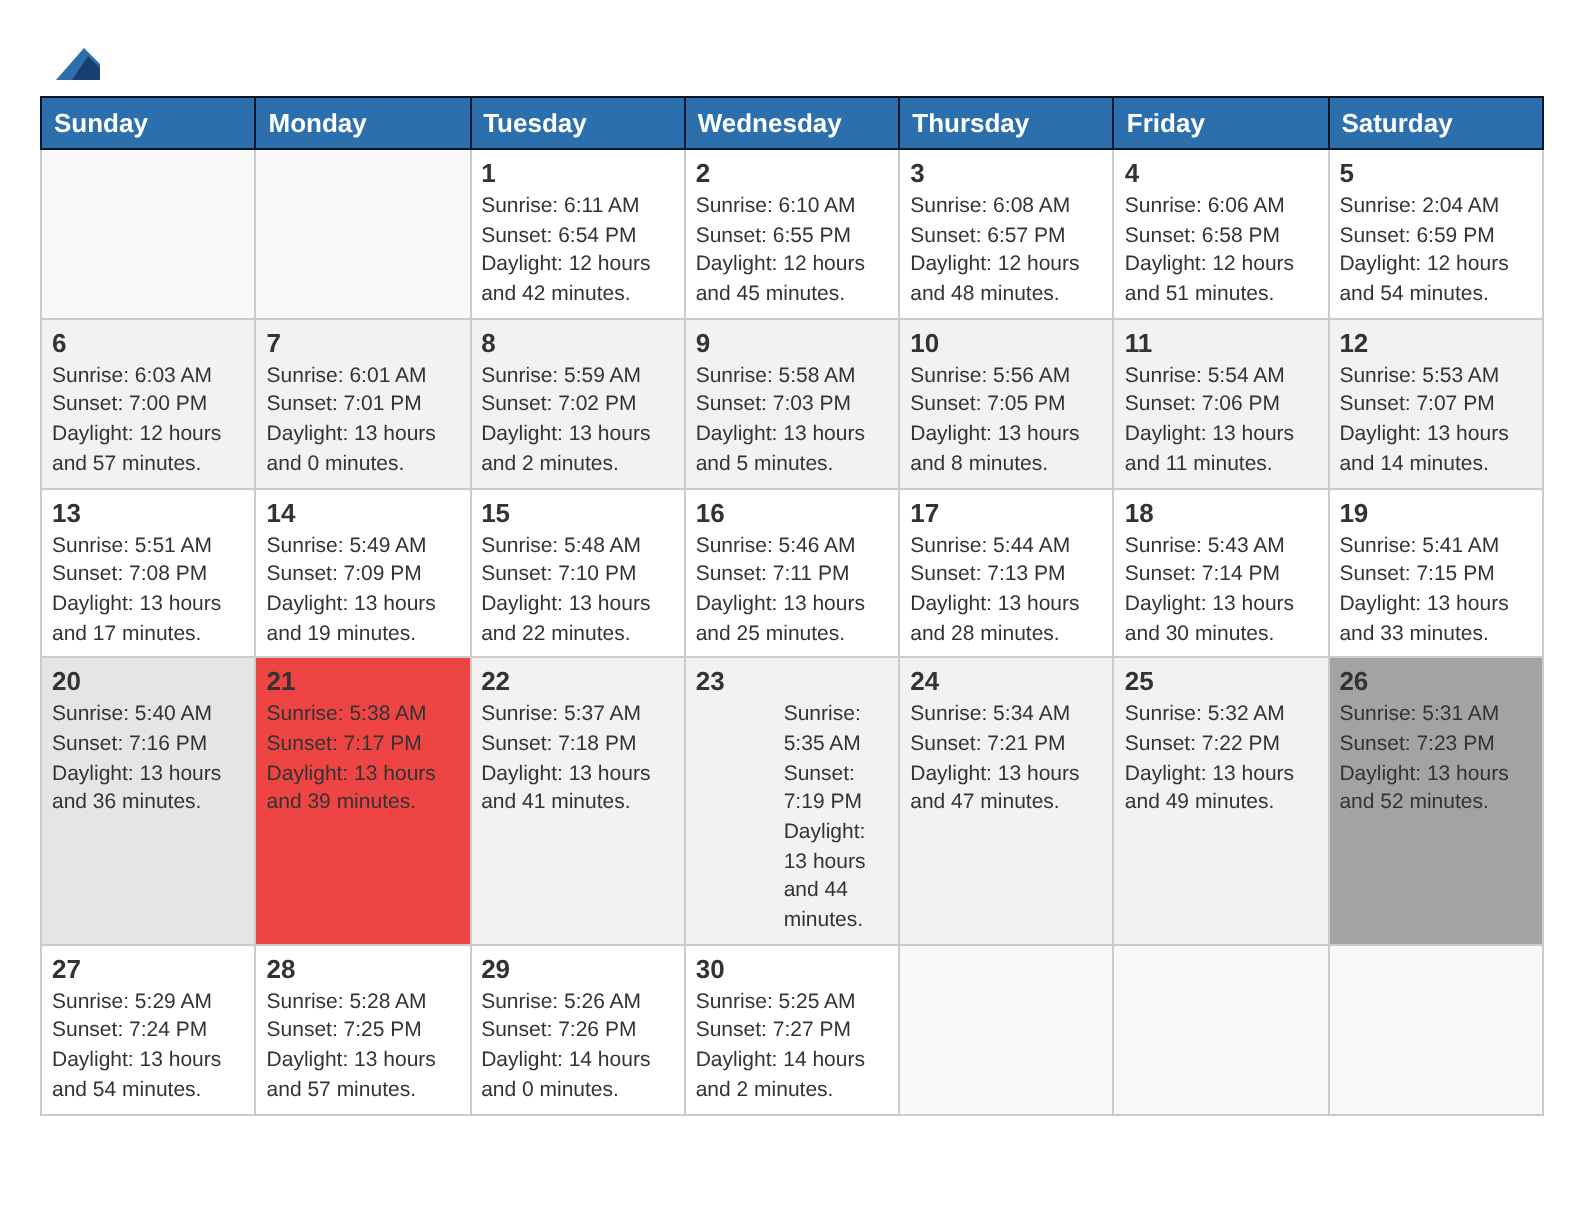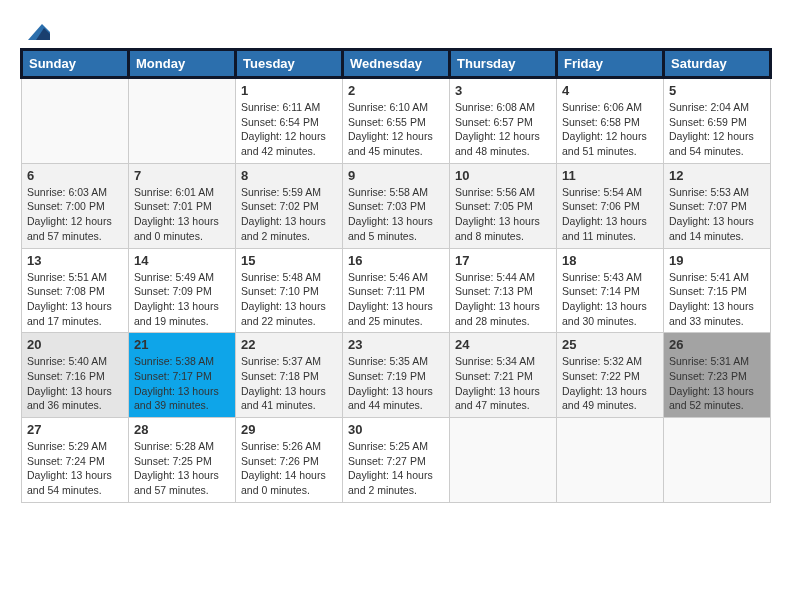--- a/index.html
+++ b/index.html
@@ -41,21 +41,21 @@
     .calendar {
       width: 100%;
       border-collapse: collapse;
     }
     .calendar th {
       background-color: #2c6fad;
       color: white;
       text-align: left;
       padding: 5px 6px;
       font-size: 13px;
-      border: 3px solid #0f172a;
+      border: 1px solid #0f172a;
     }
     .calendar td {
       border: 1px solid #ccc;
       vertical-align: top;
       padding: 4px 5px;
       width: 107px;
       min-height: 80px;
       font-size: 11px;
       color: #333;
       background: #fff;
@@ -256,37 +256,37 @@
         </td>
       </tr>
       <tr>
         <td style="background: #e5e5e5;">
           <span class="day-number">20</span>
           <div class="day-info" style="white-space: pre-line;">Sunrise: 5:40 AM
 Sunset: 7:16 PM
 Daylight: 13 hours
 and 36 minutes.</div>
         </td>
-        <td style="background: #0ea5e9;">
+        <td style="background: #ef4444;">
           <span class="day-number">21</span>
           <div class="day-info" style="white-space: pre-line;">Sunrise: 5:38 AM
 Sunset: 7:17 PM
 Daylight: 13 hours
 and 39 minutes.</div>
         </td>
         <td style="background: rgb(242, 242, 242);">
           <span class="day-number">22</span>
           <div class="day-info" style="white-space: pre-line;">Sunrise: 5:37 AM
 Sunset: 7:18 PM
 Daylight: 13 hours
 and 41 minutes.</div>
         </td>
         <td style="background: rgb(242, 242, 242);">
           <span class="day-number">23</span>
-          <div class="day-info" style="white-space: pre-line;">Sunrise: 5:35 AM
+          <div class="day-info" style="white-space: pre-line; margin-left: 44px;">Sunrise: 5:35 AM
 Sunset: 7:19 PM
 Daylight: 13 hours
 and 44 minutes.</div>
         </td>
         <td style="background: rgb(242, 242, 242);">
           <span class="day-number">24</span>
           <div class="day-info" style="white-space: pre-line;">Sunrise: 5:34 AM
 Sunset: 7:21 PM
 Daylight: 13 hours
 and 47 minutes.</div>

